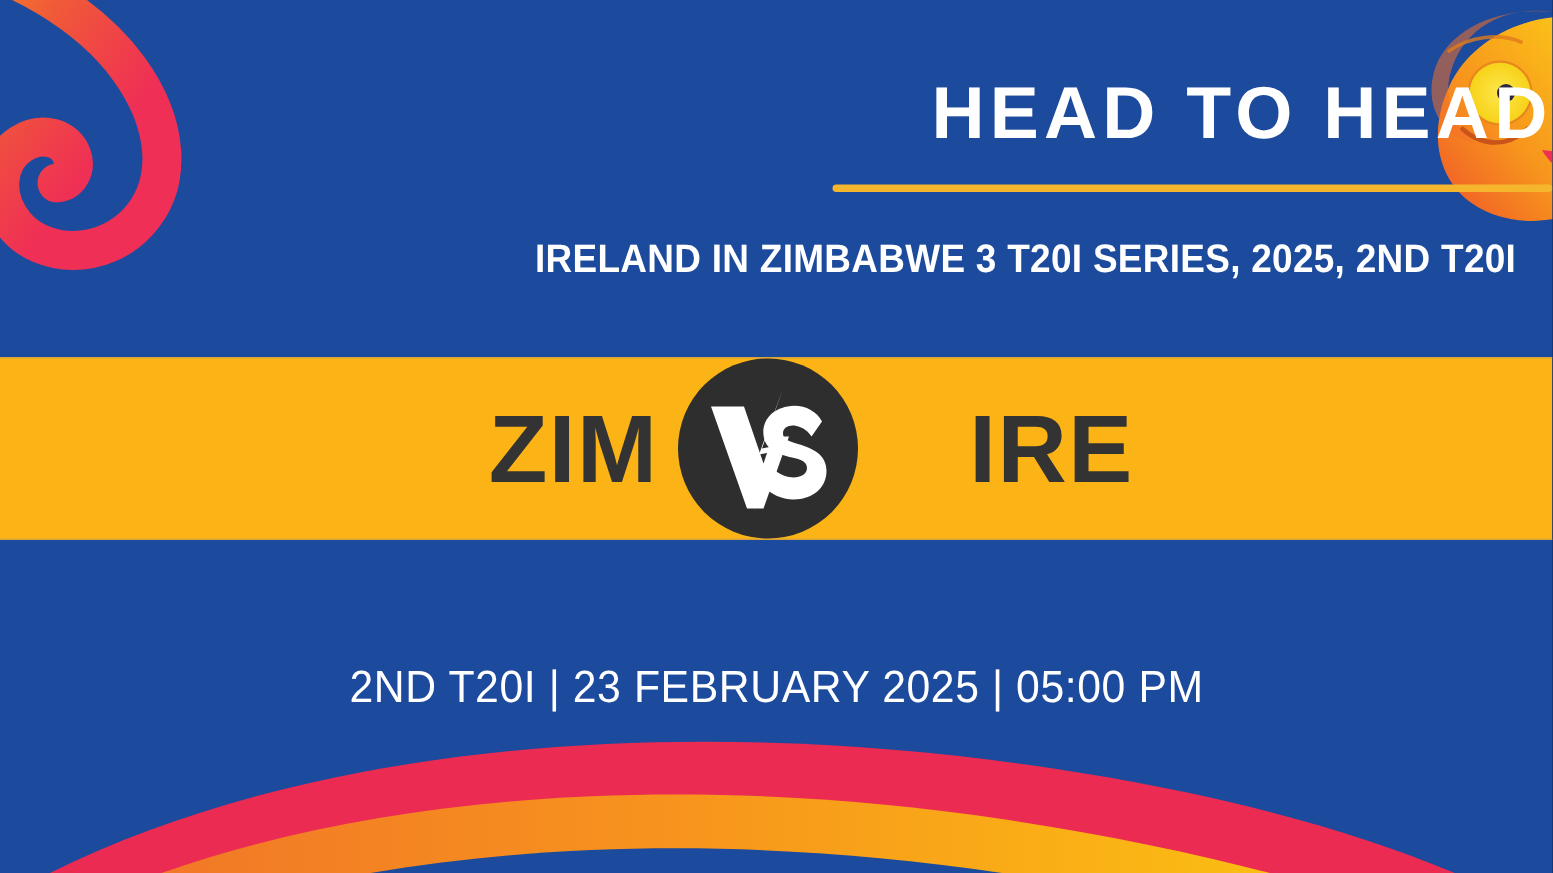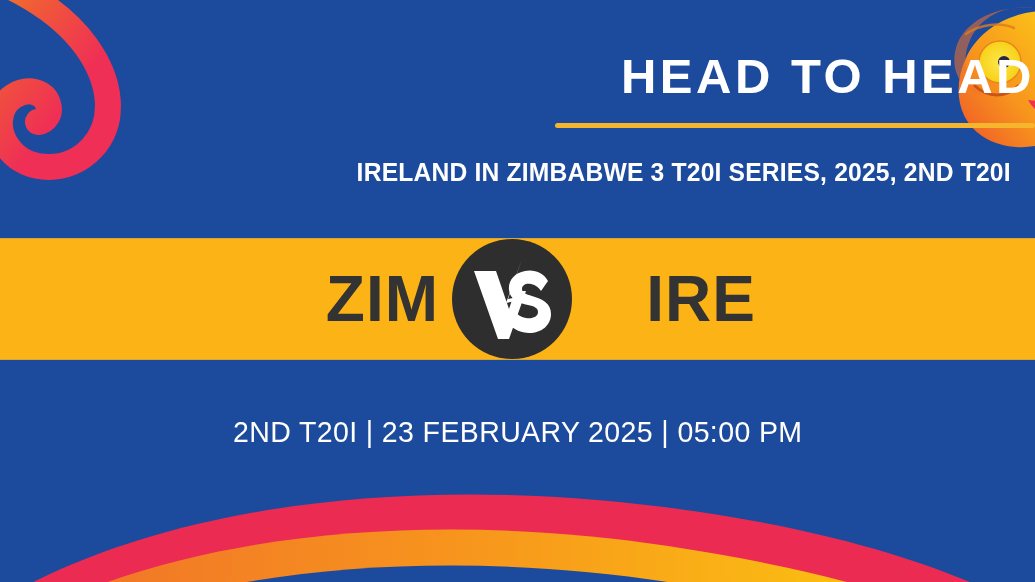--- a/index.html
+++ b/index.html
@@ -112,21 +112,21 @@
     border-radius: 50%;
     background: #2e2e2e;
     flex: 0 0 auto;
   }
   .vs-badge svg { position: absolute; left: 0; top: 0; }
 
   
   .footer-info {
     position: absolute;
     left: 0;
-    top: 352px;
+    top: 379px;
     width: 1035px;
     height: 160px;
     z-index: 4;
     display: flex;
     align-items: center;
     justify-content: center;
   }
   .match-info {
     color: #ffffff;
     font-size: 30px;

